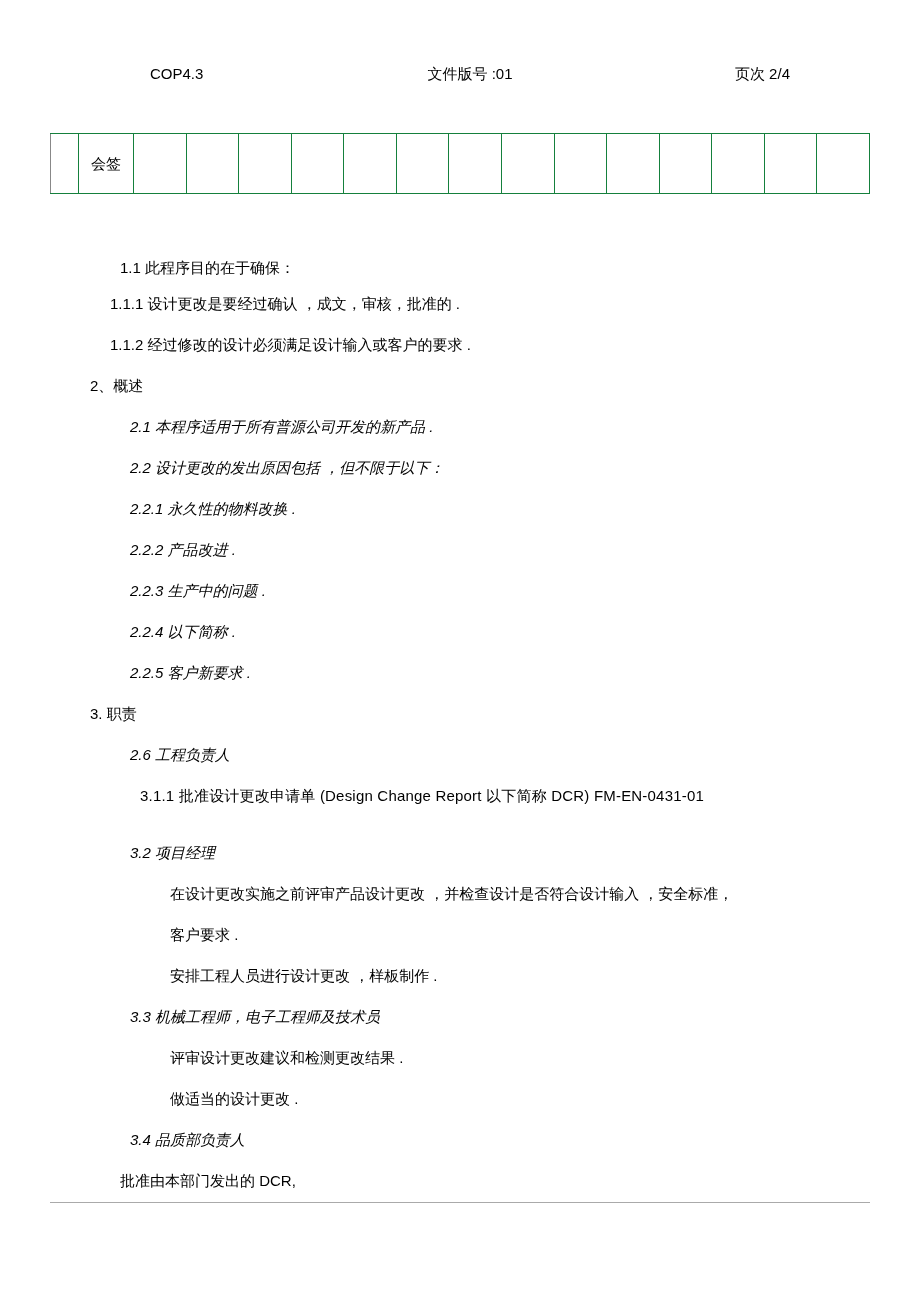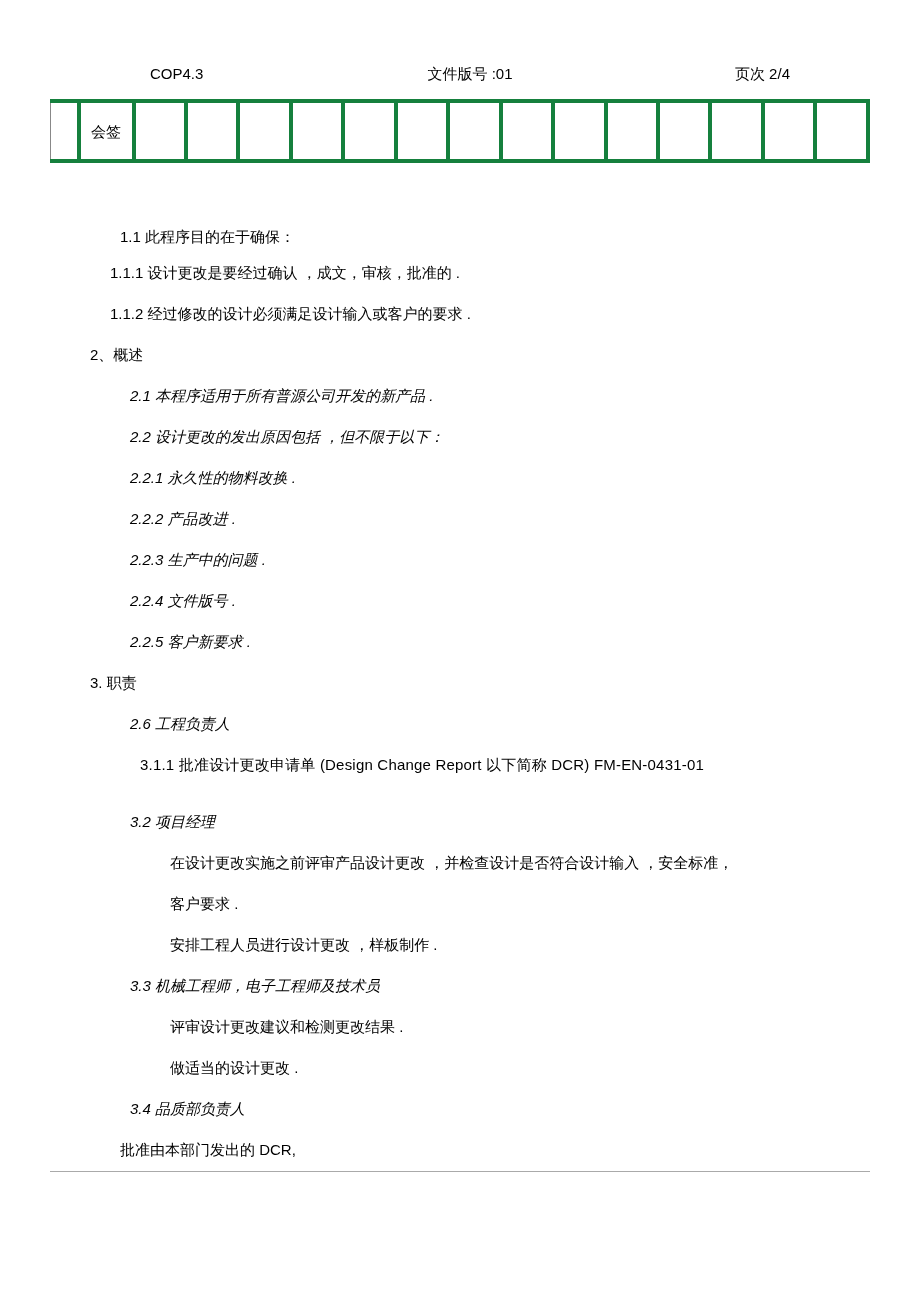--- a/index.html
+++ b/index.html
@@ -7,34 +7,34 @@
     font-family: "Microsoft YaHei", "SimSun", Arial, sans-serif;
     font-size: 15px;
     color: #000;
     background: #fff;
     width: 920px;
     padding: 60px 50px 30px 50px;
     line-height: 1.8;
   }
   .header {
     display: flex;
-    margin-bottom: 12px;
+    margin-bottom: 46px;
     padding: 0 40px 0 100px;
   }
   .header .left { flex: 1; }
   .header .mid { flex: 1; text-align: center; }
   .header .right { flex: 1; text-align: right; padding-right: 40px; }
   .sig-table {
     border-collapse: collapse;
     width: 100%;
     margin-bottom: 60px;
     table-layout: fixed;
   }
   .sig-table td {
-    border: 4px solid #15803d;
+    border: 1px solid #15803d;
     height: 60px;
   }
   .sig-table .label-cell {
     width: 55px;
     text-align: center;
     font-size: 15px;
     line-height: 1.4;
     padding: 8px 4px;
   }
   .sig-table .first-gap { width: 28px; border-left: 1px solid #888; }
@@ -89,21 +89,21 @@
   <p class="s2">1.1  此程序目的在于确保：</p>
   <p class="s2b">1.1.1      设计更改是要经过确认  ，成文，审核，批准的 .</p>
   <p class="s2b">1.1.2      经过修改的设计必须满足设计输入或客户的要求    .</p>
 
   <p class="s1">2、概述</p>
   <p class="s3">2.1  本程序适用于所有普源公司开发的新产品    .</p>
   <p class="s3">2.2  设计更改的发出原因包括  ，但不限于以下：</p>
   <p class="s3">2.2.1  永久性的物料改换 .</p>
   <p class="s3">2.2.2  产品改进 .</p>
   <p class="s3">2.2.3  生产中的问题 .</p>
-  <p class="s3">2.2.4  文件版号 .</p>
+  <p class="s3">2.2.4  以下简称 .</p>
   <p class="s3">2.2.5  客户新要求 .</p>
 
   <p class="s1">3. 职责</p>
   <p class="s3">2.6  工程负责人</p>
   <p class="s3b english">3.1.1  批准设计更改申请单  (Design Change Report       以下简称 DCR) FM-EN-0431-01</p>
 
   <p class="s3 gap-top">3.2 项目经理</p>
   <p class="s4">在设计更改实施之前评审产品设计更改    ，并检查设计是否符合设计输入   ，安全标准，</p>
   <p class="s4">客户要求 .</p>
   <p class="s4">安排工程人员进行设计更改   ，样板制作 .</p>

